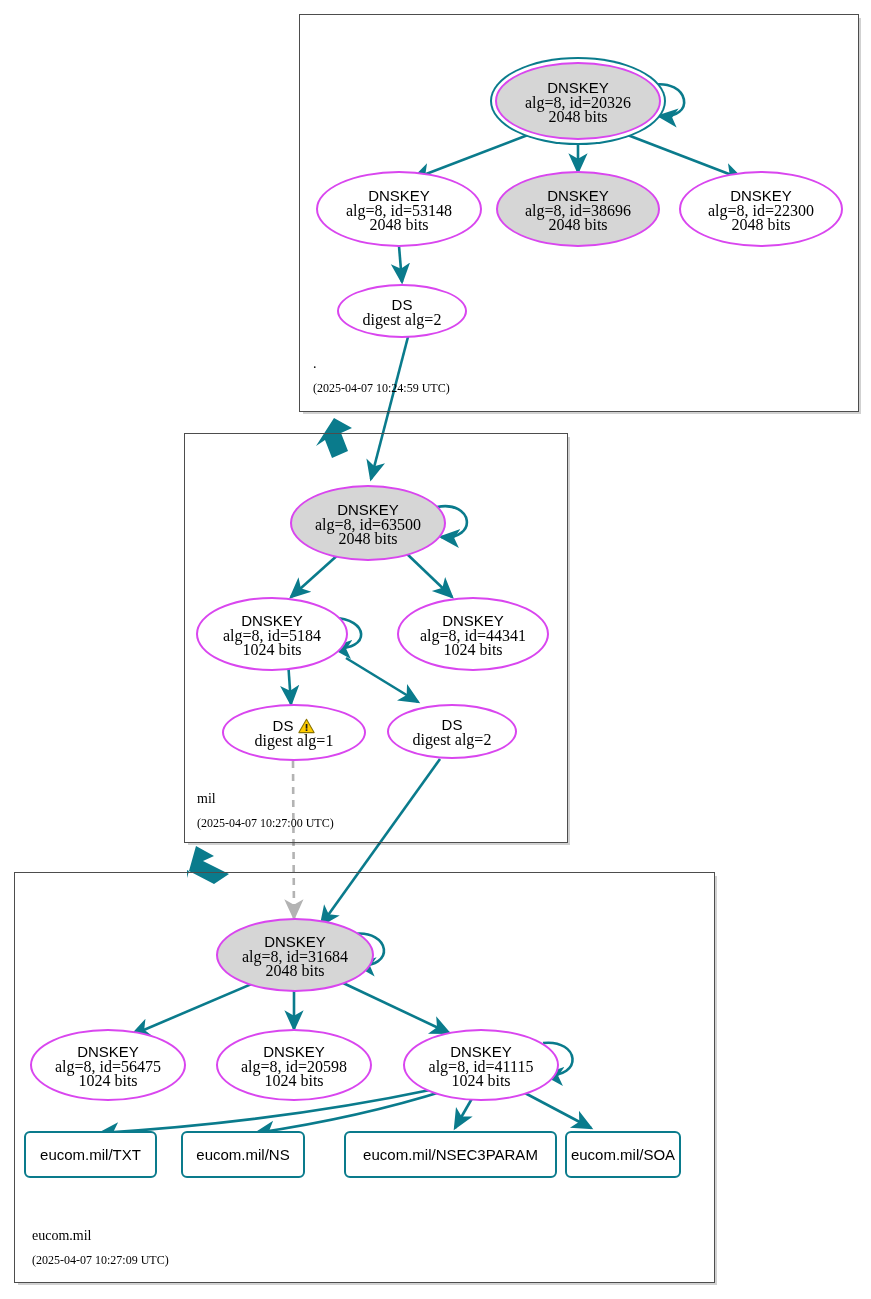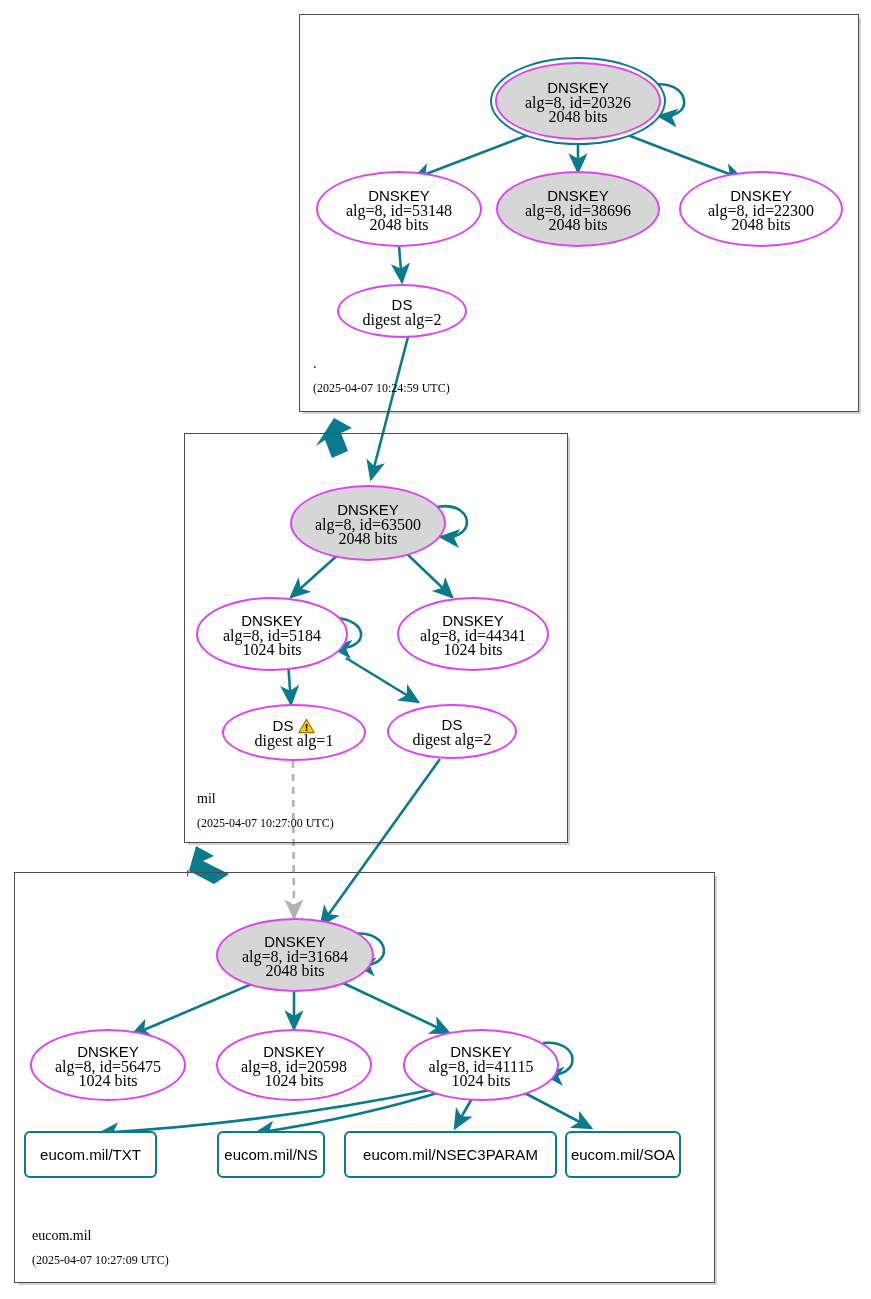--- a/index.html
+++ b/index.html
@@ -240,21 +240,21 @@
   <div class="node ell" style="left:403px;top:1029px;width:156px;height:72px;">
     <div class="n-title">DNSKEY</div>
     <div class="n-sub">alg=8, id=41115</div>
     <div class="n-sub">1024 bits</div>
   </div>
 
   <div class="node rect" style="left:24px;top:1131px;width:133px;height:47px;">
     <div class="n-title">eucom.mil/TXT</div>
   </div>
 
-  <div class="node rect" style="left:181px;top:1131px;width:108px;height:47px;margin-left:36px;">
+  <div class="node rect" style="left:181px;top:1131px;width:124px;height:47px;">
     <div class="n-title">eucom.mil/NS</div>
   </div>
 
   <div class="node rect" style="left:344px;top:1131px;width:213px;height:47px;">
     <div class="n-title">eucom.mil/NSEC3PARAM</div>
   </div>
 
   <div class="node rect" style="left:565px;top:1131px;width:116px;height:47px;">
     <div class="n-title">eucom.mil/SOA</div>
   </div>

